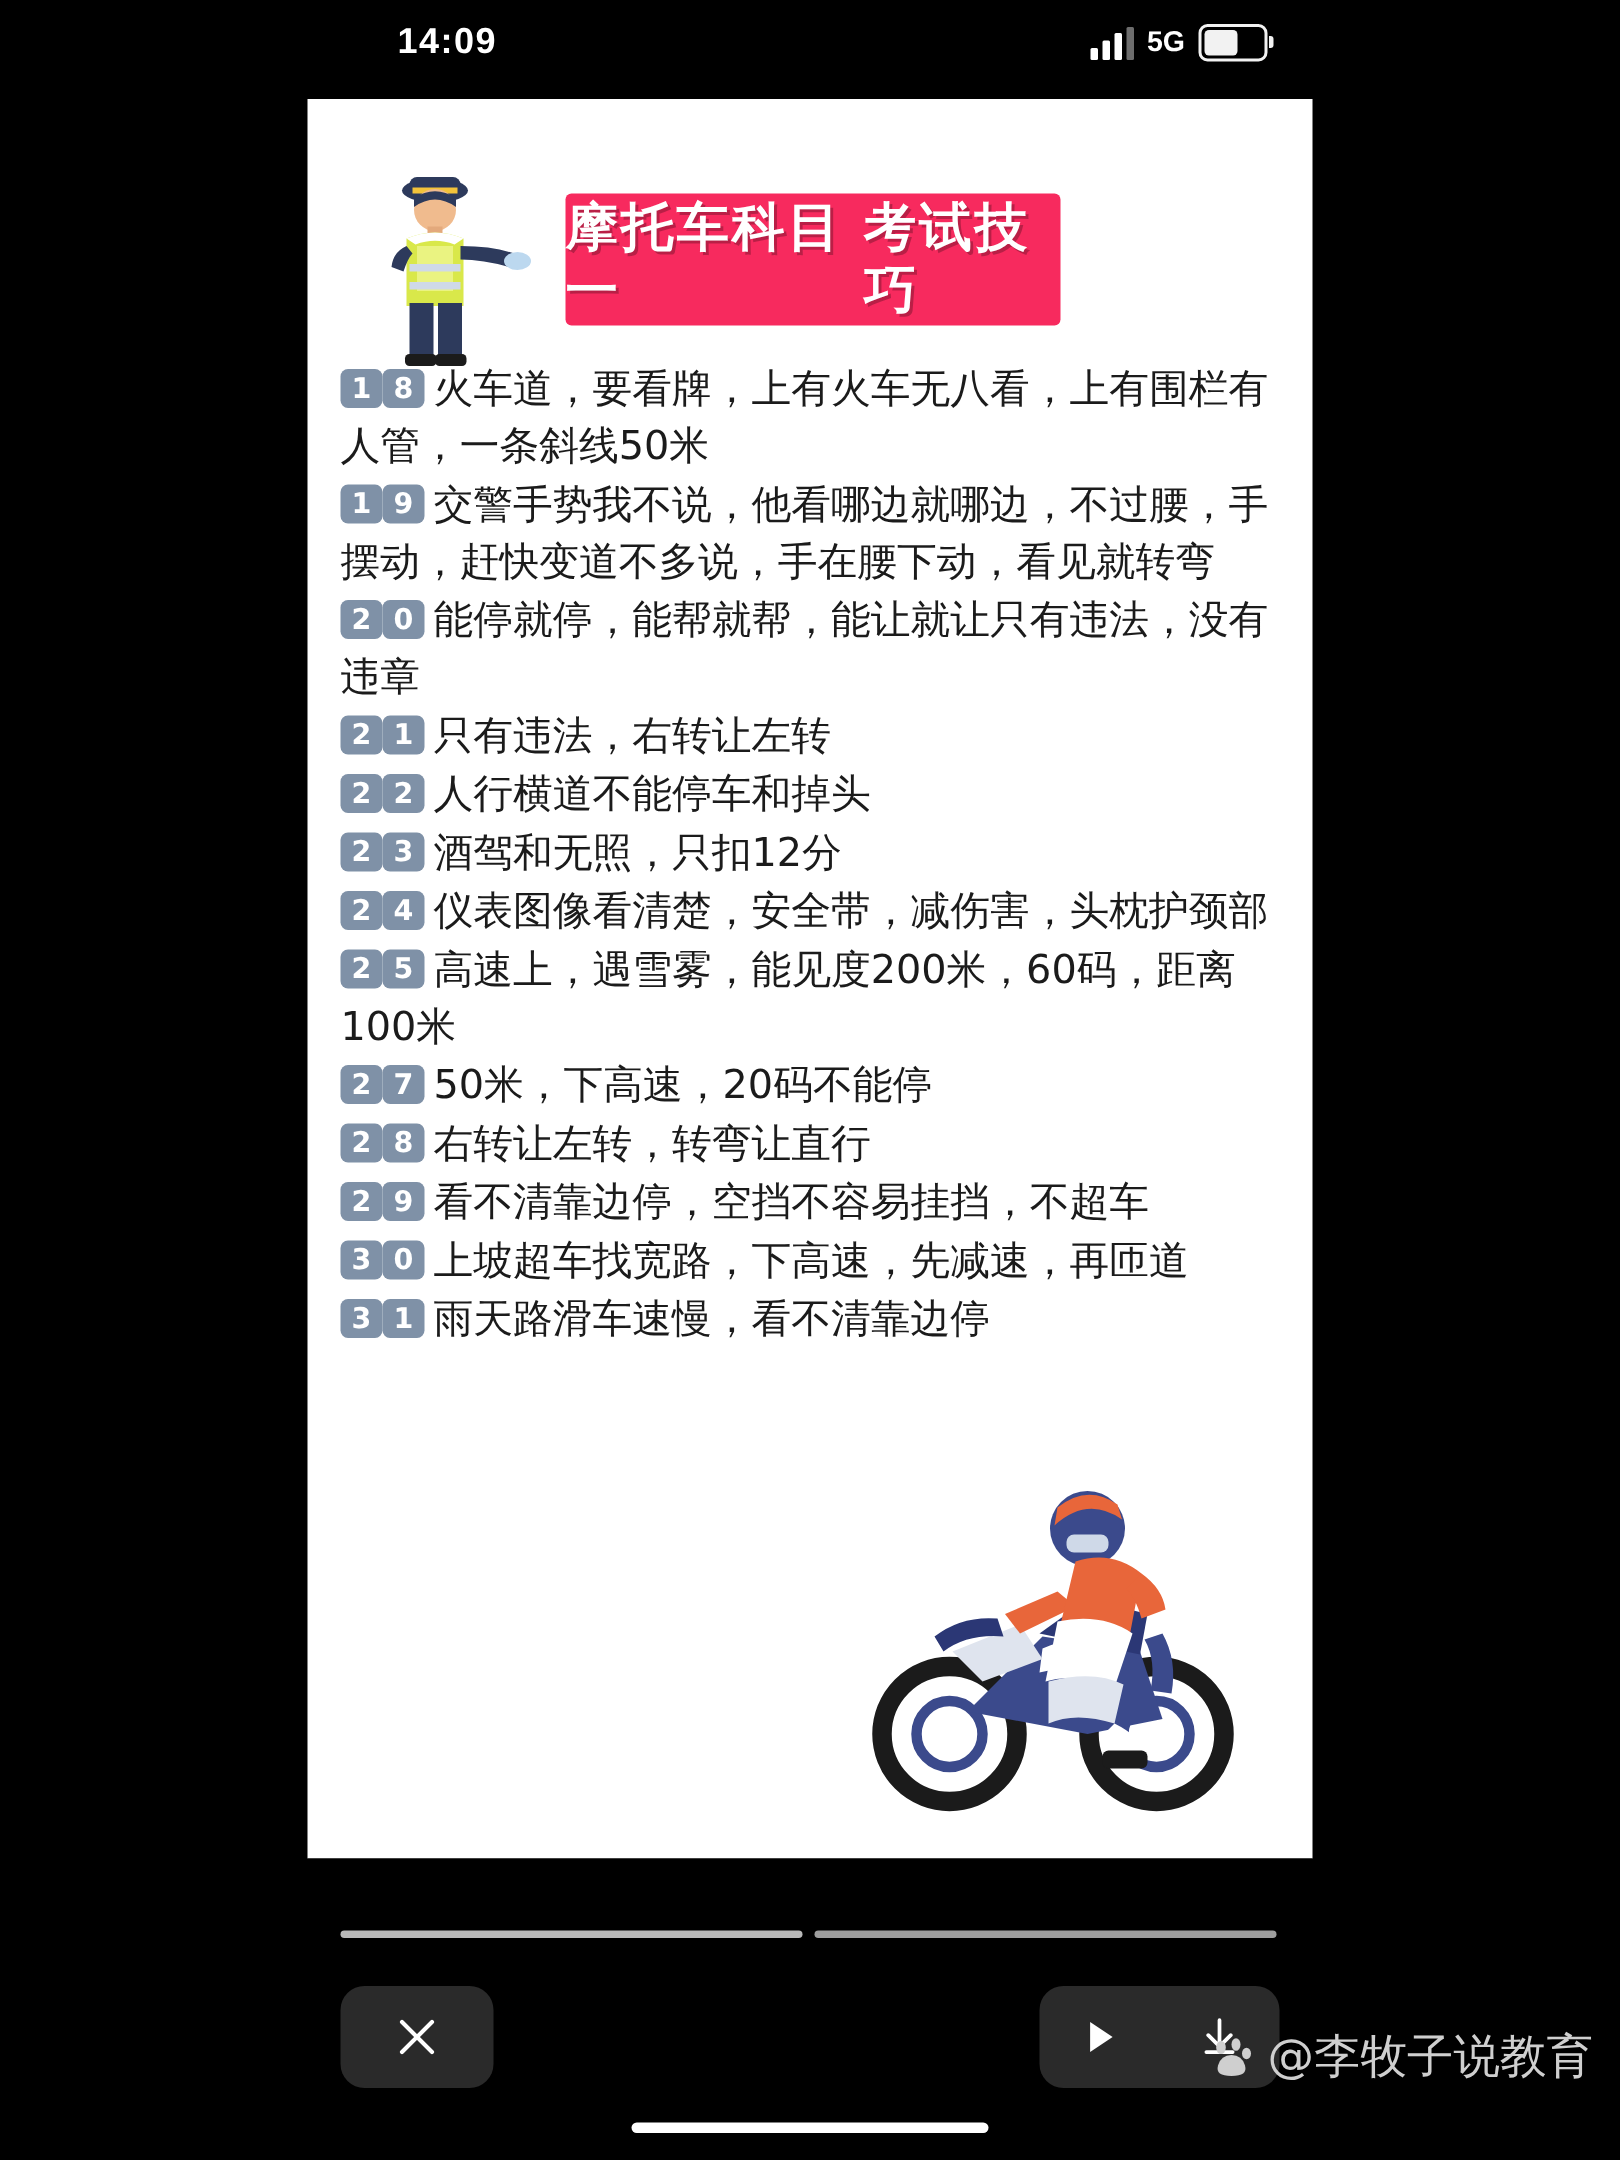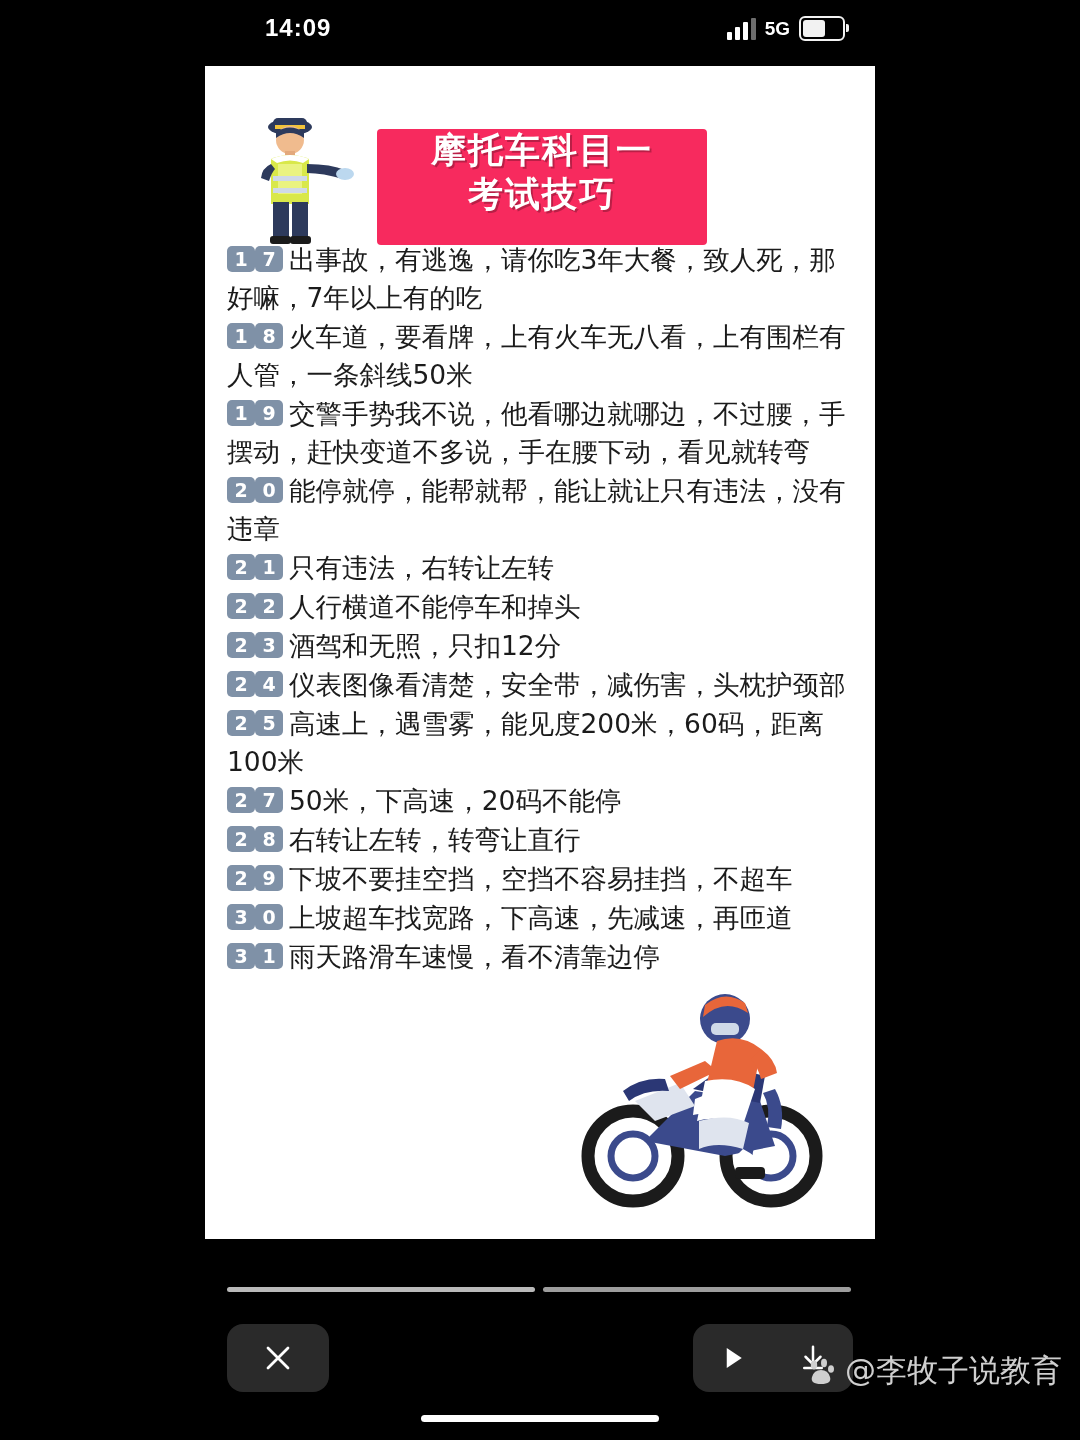--- a/index.html
+++ b/index.html
@@ -125,26 +125,26 @@
     left: 40px;
     top: 48px;
     width: 110px;
     height: 130px;
   }
   .title-banner {
     position: absolute;
     left: 172px;
     top: 63px;
     width: 330px;
-    height: 116px;
+    height: 88px;
     background: #f72a5e;
     border-radius: 4px;
     display: flex;
-    flex-direction: column;
-    align-items: center;
+    align-items: center;
+    justify-content: center;
     gap: 2px;
   }
   .title-banner span {
     color: #ffffff;
     font-size: 35px;
     font-weight: bold;
     letter-spacing: 2px;
     line-height: 42px;
     text-shadow: 2px 2px 0 rgba(0,0,0,.25);
     font-family: "DejaVu Sans", sans-serif;
@@ -320,32 +320,31 @@
           <rect x="45" y="122" width="21" height="8" rx="3" fill="#1b1b1b"></rect>
         </svg>
 
         <div class="title-banner">
           <span>摩托车科目一</span>
           <span>考试技巧</span>
         </div>
       </div>
 
       <div class="tips" id="tips-container">
-          <div class="tip"><span class="keycap">1</span><span class="keycap">7</span><span>出事故，有逃逸，请你吃3年大餐，致人死，那好嘛，7年以上有的吃</span></div>
           <div class="tip"><span class="keycap">1</span><span class="keycap">8</span><span>火车道，要看牌，上有火车无八看，上有围栏有人管，一条斜线50米</span></div>
           <div class="tip"><span class="keycap">1</span><span class="keycap">9</span><span>交警手势我不说，他看哪边就哪边，不过腰，手摆动，赶快变道不多说，手在腰下动，看见就转弯</span></div>
           <div class="tip"><span class="keycap">2</span><span class="keycap">0</span><span>能停就停，能帮就帮，能让就让只有违法，没有违章</span></div>
           <div class="tip"><span class="keycap">2</span><span class="keycap">1</span><span>只有违法，右转让左转</span></div>
           <div class="tip"><span class="keycap">2</span><span class="keycap">2</span><span>人行横道不能停车和掉头</span></div>
           <div class="tip"><span class="keycap">2</span><span class="keycap">3</span><span>酒驾和无照，只扣12分</span></div>
           <div class="tip"><span class="keycap">2</span><span class="keycap">4</span><span>仪表图像看清楚，安全带，减伤害，头枕护颈部</span></div>
           <div class="tip"><span class="keycap">2</span><span class="keycap">5</span><span>高速上，遇雪雾，能见度200米，60码，距离100米</span></div>
           <div class="tip"><span class="keycap">2</span><span class="keycap">7</span><span>50米，下高速，20码不能停</span></div>
           <div class="tip"><span class="keycap">2</span><span class="keycap">8</span><span>右转让左转，转弯让直行</span></div>
-          <div class="tip"><span class="keycap">2</span><span class="keycap">9</span><span>下坡不要挂空挡，空挡不容易挂挡，不超车</span></div>
+          <div class="tip"><span class="keycap">2</span><span class="keycap">9</span><span>看不清靠边停，空挡不容易挂挡，不超车</span></div>
           <div class="tip"><span class="keycap">3</span><span class="keycap">0</span><span>上坡超车找宽路，下高速，先减速，再匝道</span></div>
           <div class="tip"><span class="keycap">3</span><span class="keycap">1</span><span>雨天路滑车速慢，看不清靠边停</span></div>
         </div>
 
       <svg class="moto" viewBox="0 0 260 240">
         <circle cx="58" cy="185" r="45" fill="none" stroke="#1b1b1b" stroke-width="13"></circle>
         <circle cx="58" cy="185" r="22" fill="none" stroke="#3b4a8c" stroke-width="7"></circle>
         <circle cx="196" cy="185" r="45" fill="none" stroke="#1b1b1b" stroke-width="13"></circle>
         <circle cx="196" cy="185" r="22" fill="none" stroke="#3b4a8c" stroke-width="7"></circle>
         <path d="M70 170 L120 120 L185 130 L200 175 L150 185 Z" fill="#3b4a8c"></path>

